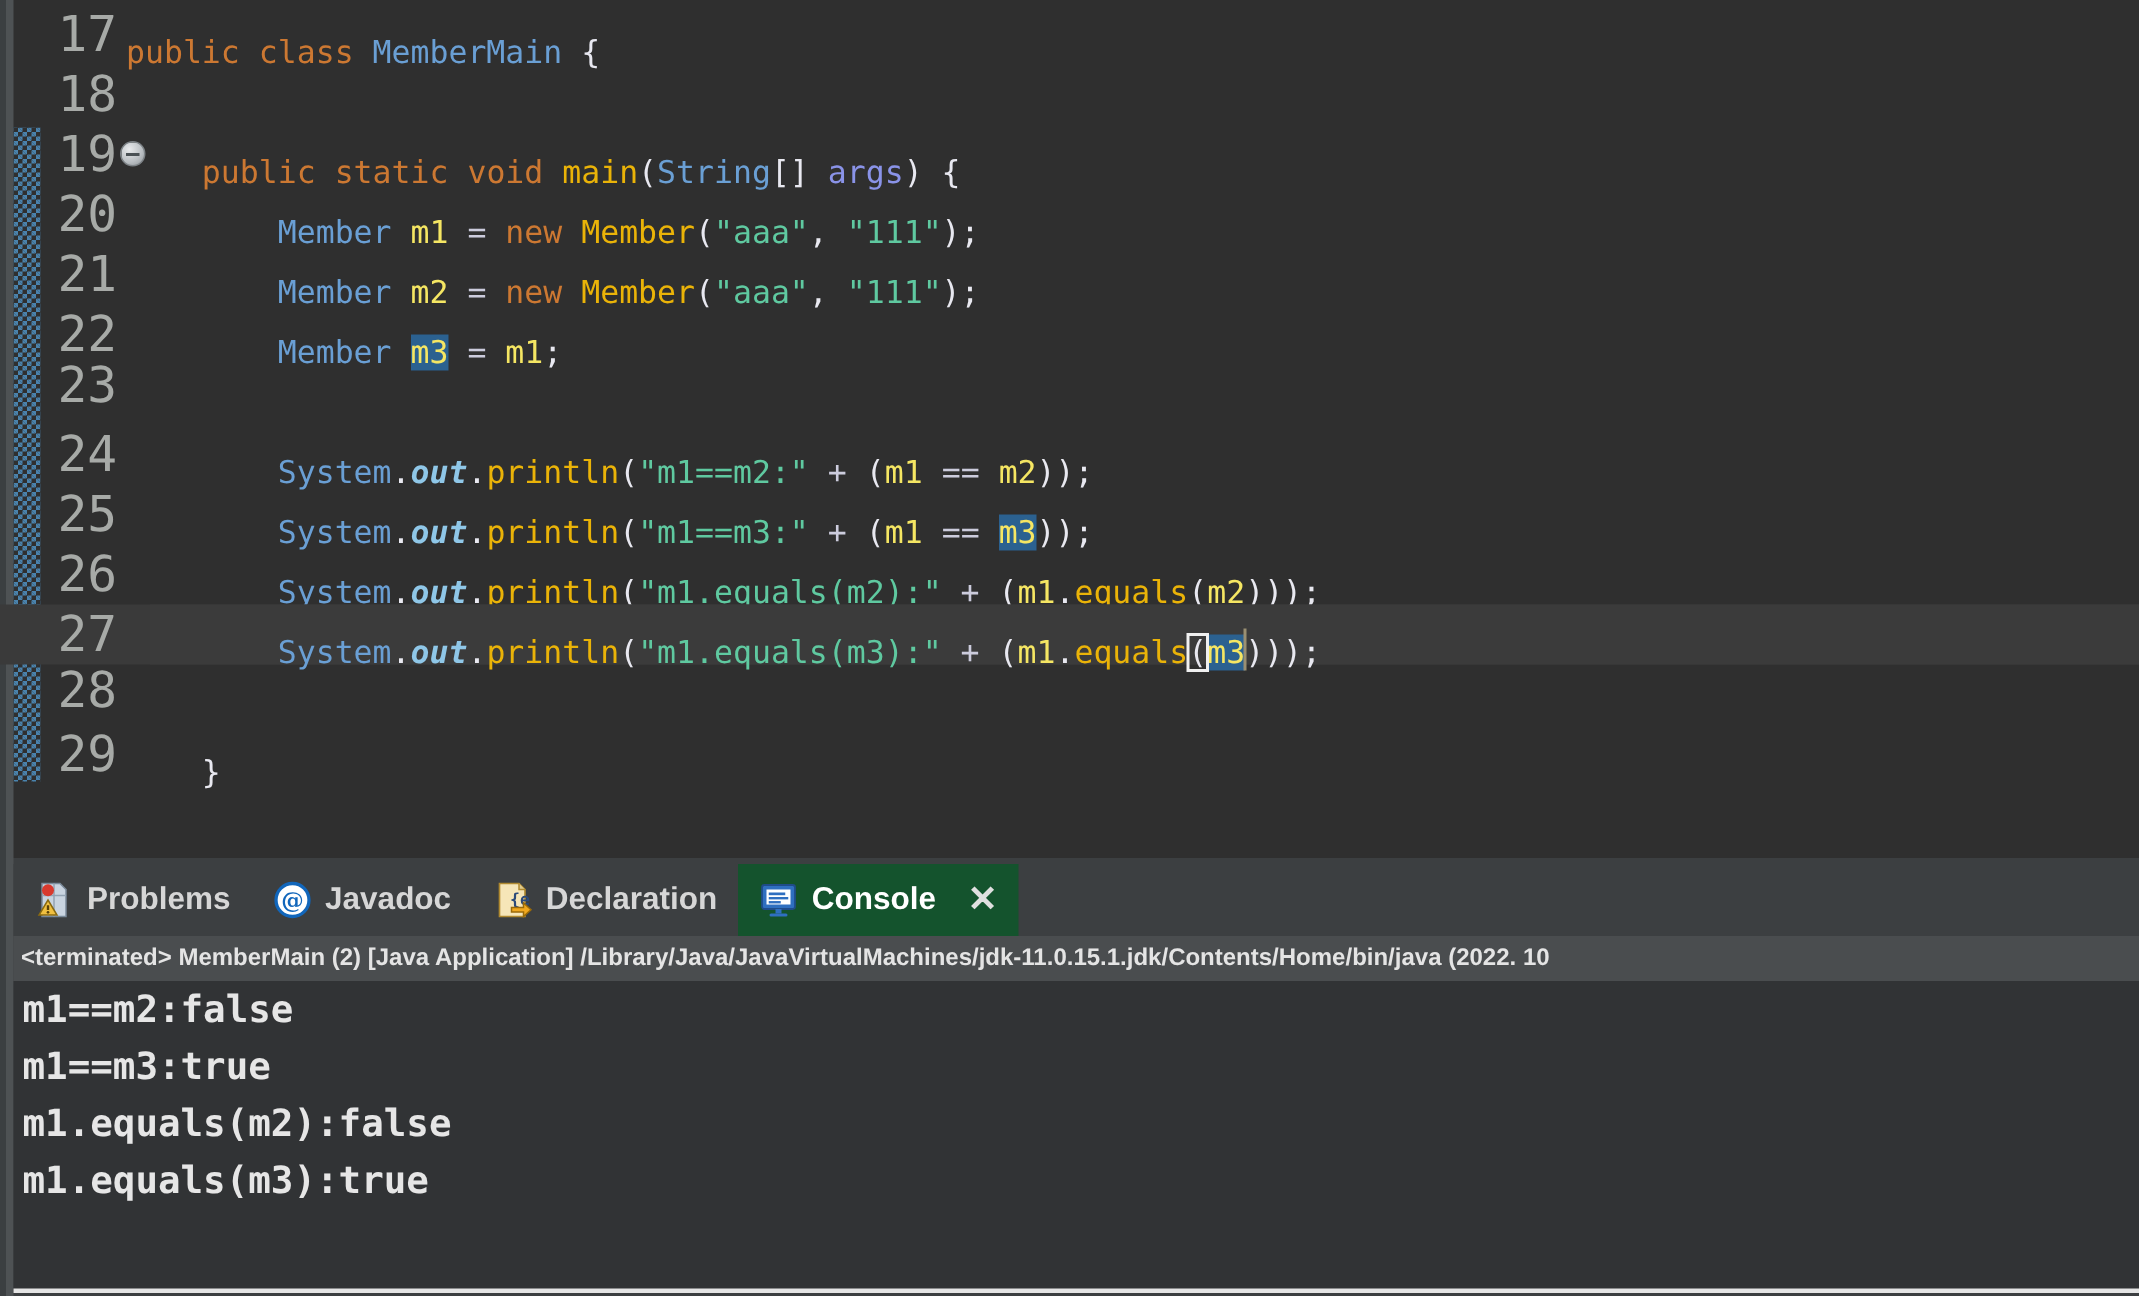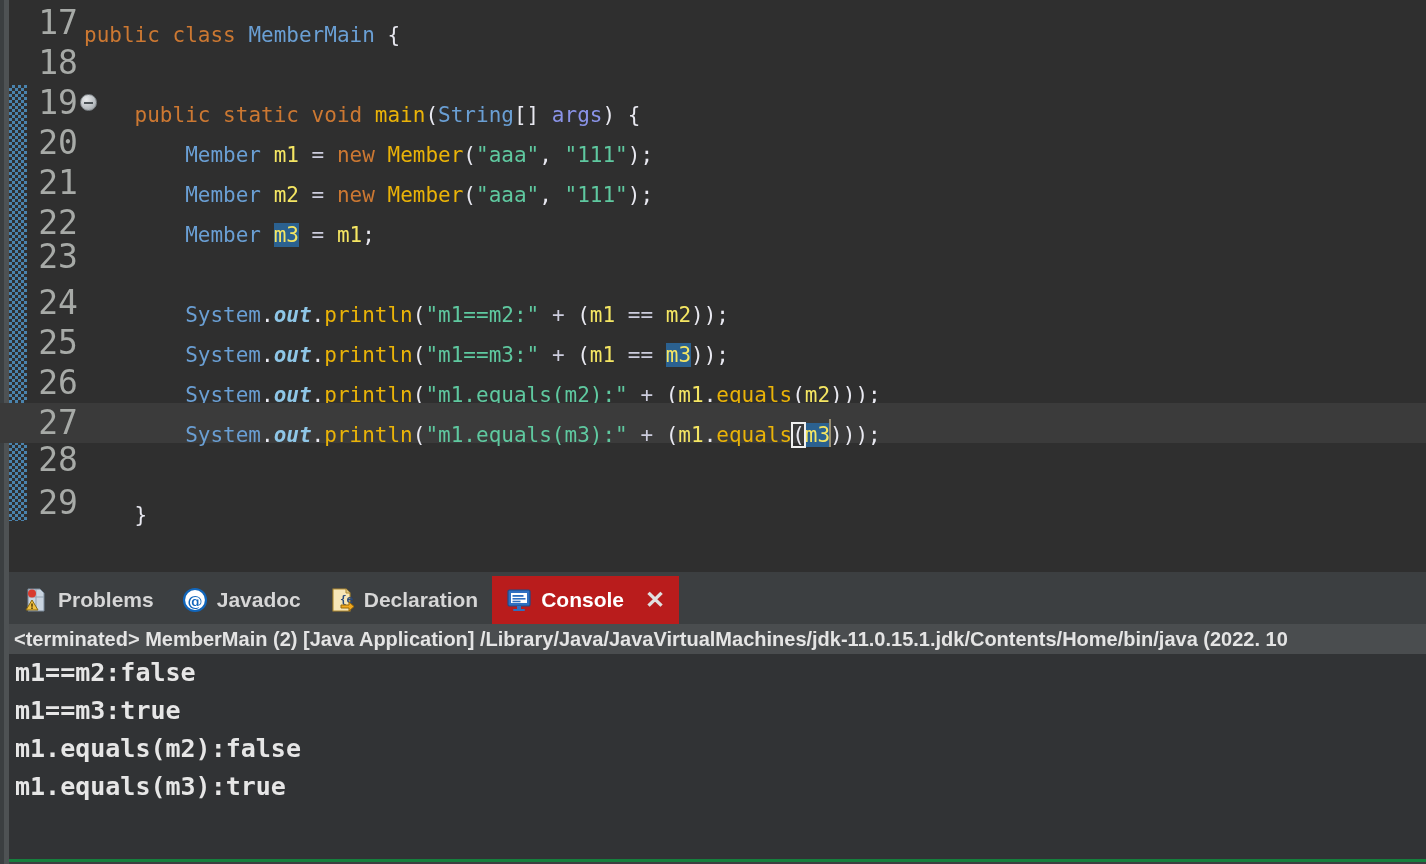--- a/index.html
+++ b/index.html
@@ -157,53 +157,53 @@
     display: flex;
     align-items: center;
     gap: 9px;
     padding: 0 14px;
     font-family: "Liberation Sans", sans-serif;
     font-size: 21px;
     color: #d6d6d6;
     cursor: default;
   }
   .tab.active {
-    background: #b91c1c;
+    background: #14532d;
     color: #ffffff;
   }
   .tab .close-x {
     margin-left: 12px;
     font-size: 24px;
     color: #e0e0e0;
     line-height: 1;
   }
   .tabicon { width: 26px; height: 26px; display:block; }
 
   #status {
     position: absolute;
     left: 9px; top: 52px;
     width: 1417px; height: 32px;
     background: #4a4d4f;
     color: #e4e4e4;
     font-family: "Liberation Sans", sans-serif;
-    font-size: 20px;
+    font-size: 16px;
     line-height: 30px;
     white-space: nowrap;
     overflow: hidden;
     padding-left: 5px;
     box-sizing: border-box;
   }
   #console-out {
     position: absolute;
     left: 9px; top: 82px;
     width: 1417px; height: 208px;
     background: #313335;
     overflow: hidden;
     box-sizing: border-box;
-    border-bottom: 3px solid #15803d;
+    border-bottom: 3px solid #e5e5e5;
   }
   .out-line {
     color: #e6e6e6;
     font-family: "DejaVu Sans Mono", monospace;
     font-size: 25px;
     line-height: 38px;
     white-space: pre;
     padding-left: 6px;
   }
 </style>

